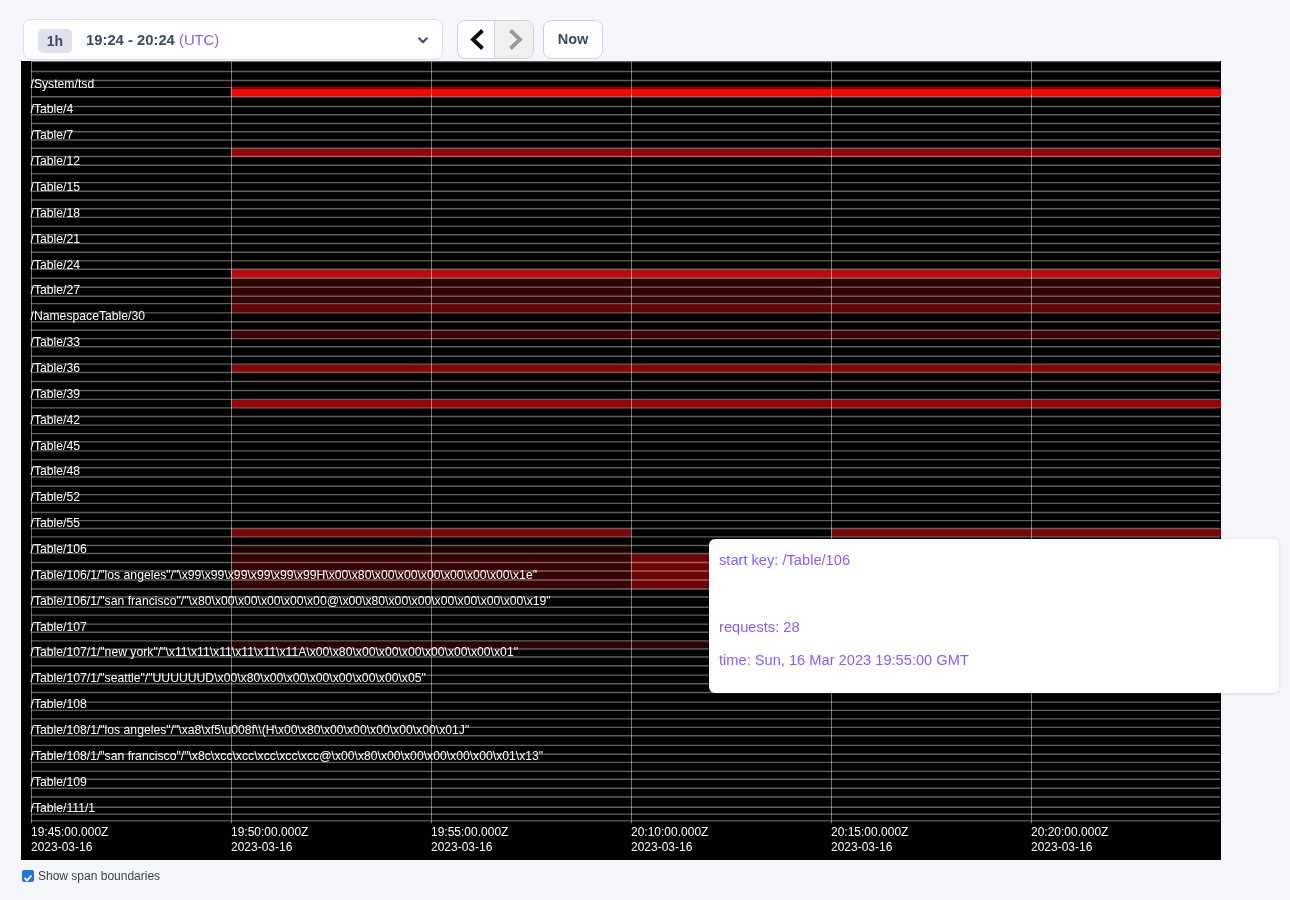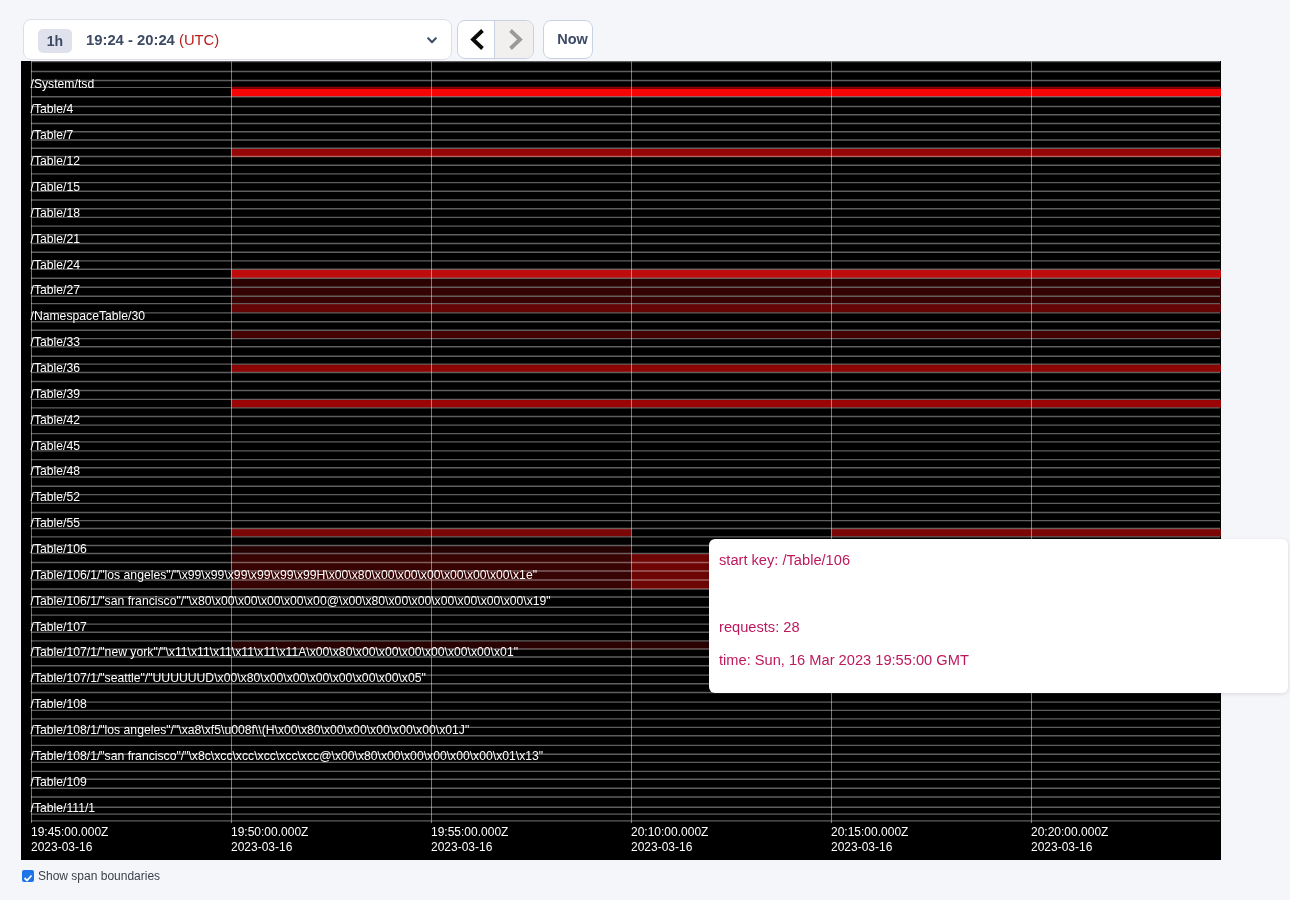--- a/index.html
+++ b/index.html
@@ -1,26 +1,26 @@
 <!DOCTYPE html>
 <html><head><meta charset="utf-8"><style>
 html,body{margin:0;padding:0;}
 body{width:1290px;height:900px;background:#f5f6fa;font-family:"Liberation Sans",sans-serif;position:relative;overflow:hidden;}
-.select,.btngroup,.nowbtn,.tooltip,.cbrow{will-change:transform;padding-left:9px;}
+.select,.btngroup,.nowbtn,.tooltip,.cbrow{will-change:transform;}
 .canvas{position:absolute;left:21px;top:61px;will-change:transform;}
 .select{position:absolute;left:23px;top:19px;width:418px;height:39px;background:#fff;border:1px solid #dcdfe8;border-radius:8px;}
 .badge{position:absolute;left:14px;top:9px;width:34px;height:24px;background:#dfe2ec;border-radius:5px;color:#3d4a66;font-weight:bold;font-size:14px;line-height:24px;text-align:center;}
 .trange{position:absolute;left:62px;top:9px;font-size:14.8px;color:#3c4a63;font-weight:bold;line-height:23px;}
-.trange .utc{font-weight:normal;color:#b91c1c;}
+.trange .utc{font-weight:normal;color:#8b5cf6;}
 .chev{position:absolute;right:14px;top:17px;}
 .btngroup{position:absolute;left:457px;top:20px;width:77px;height:39px;background:#fff;border:1px solid #c9d2e2;border-radius:8px;box-sizing:border-box;overflow:hidden;}
 .bg-r{position:absolute;right:0;top:0;width:38px;height:37px;background:#f1f0ee;border-left:1px solid #c9d2e2;}
-.nowbtn{position:absolute;left:543px;top:20px;width:50px;height:39px;background:#fff;border:1px solid #c9d2e2;border-radius:8px;box-sizing:border-box;color:#3d4a66;font-size:14.5px;font-weight:bold;text-align:center;line-height:37px;}
+.nowbtn{position:absolute;left:543px;top:20px;width:60px;height:39px;background:#fff;border:1px solid #c9d2e2;border-radius:8px;box-sizing:border-box;color:#3d4a66;font-size:14.5px;font-weight:bold;text-align:center;line-height:37px;}
 .tooltip{position:absolute;left:709px;top:539px;width:570px;height:154px;background:#fff;border-radius:6px;box-shadow:0 1px 4px rgba(0,0,0,0.12);}
-.tl{position:absolute;left:10px;font-size:14.65px;line-height:16px;color:#be185d;white-space:pre;}
+.tl{position:absolute;left:10px;font-size:14.65px;line-height:16px;color:#8b5cf6;white-space:pre;}
 .cbrow{position:absolute;left:22px;top:868px;}
 .cb{position:absolute;left:0;top:1.5px;width:12px;height:12px;background:#1f74e8;border-radius:2px;}
 .cblabel{position:absolute;left:16px;top:1px;font-size:12px;color:#3a3f47;white-space:nowrap;}
 </style></head><body>
 <div class="select">
  <div class="badge">1h</div>
  <div class="trange">19:24 - 20:24 <span class="utc">(UTC)</span></div>
  <svg class="chev" width="10" height="7" viewBox="0 0 10 7">
       <path d="M1.2 1.2L5 5.2L8.8 1.2" stroke="#3e4c66" stroke-width="2" fill="none" stroke-linecap="round" stroke-linejoin="round"></path>
     </svg>

